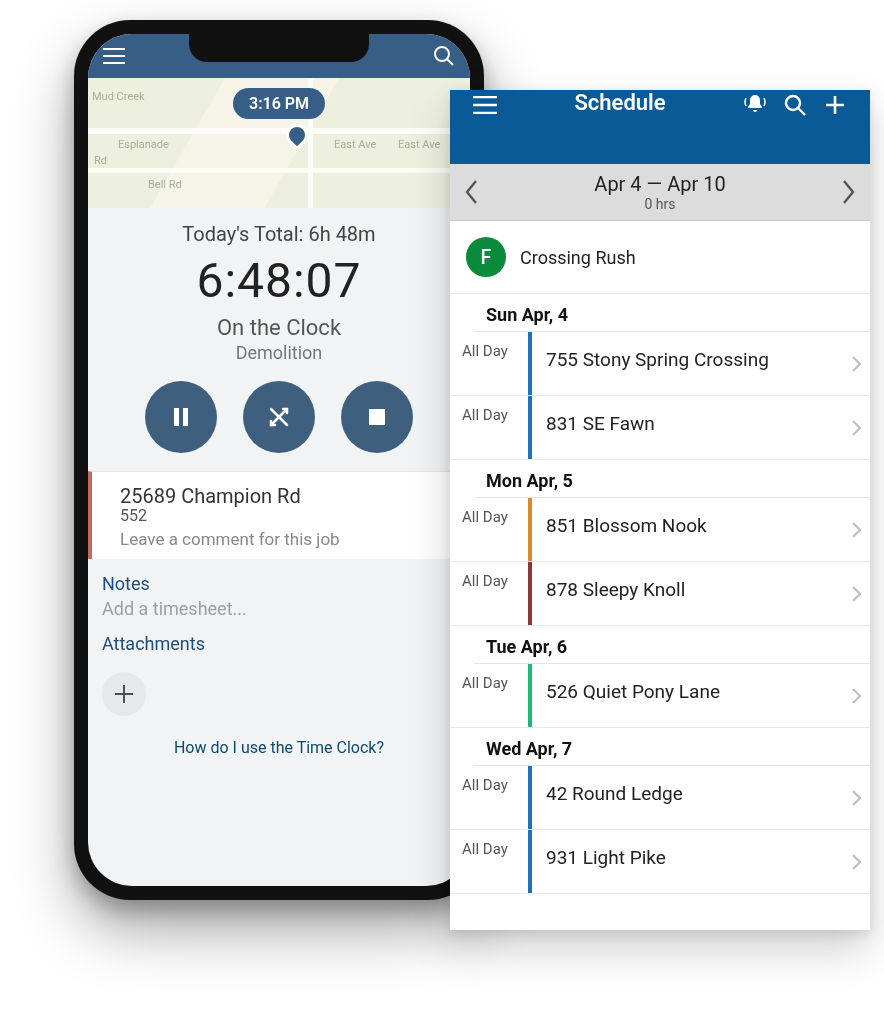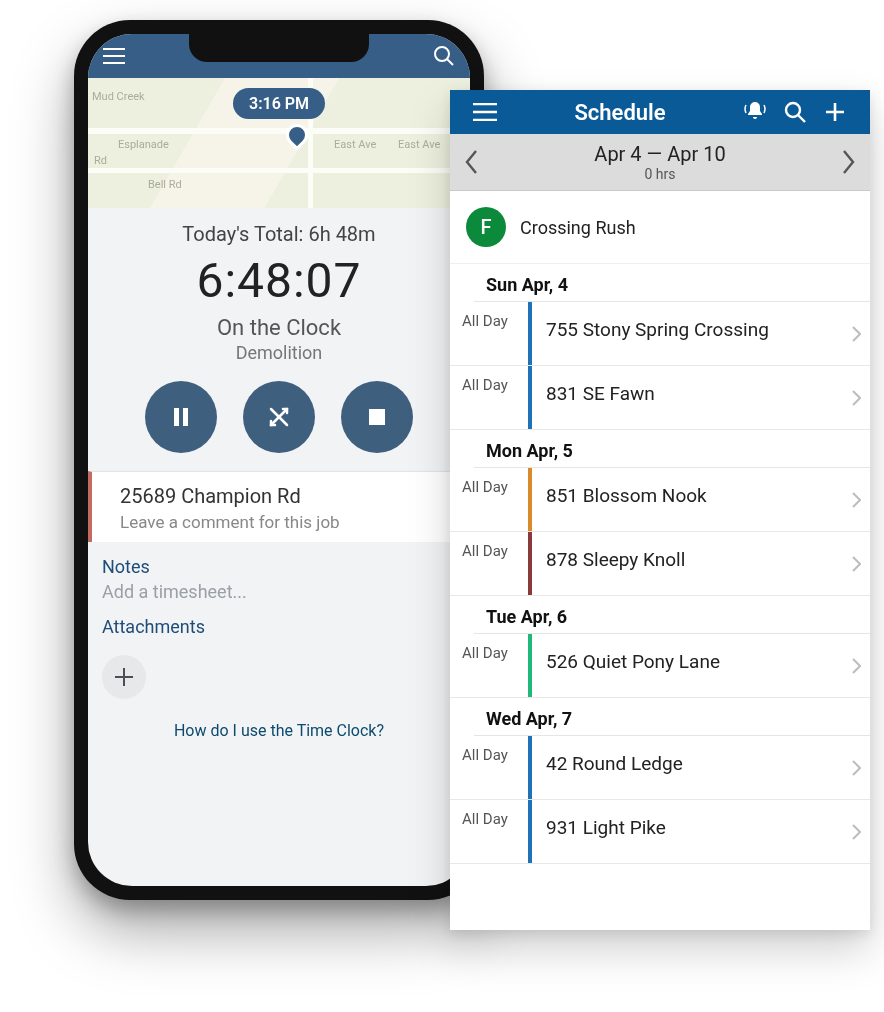--- a/index.html
+++ b/index.html
@@ -137,24 +137,24 @@
     top: 90px;
     width: 420px;
     height: 840px;
     background:#fff;
     box-shadow: 0 20px 40px rgba(0,0,0,.18), 0 4px 12px rgba(0,0,0,.10);
     overflow:hidden;
     font-size:18px;
     color:#222;
   }
   .s-header {
-    height:44px;
+    height:74px;
     background:#0a5a97;
     color:#fff;
-    display:flex; align-items:center; gap:10px;
+    display:flex; align-items:flex-start; gap:10px;
     padding:0 20px;
   }
   .s-header .title { flex:1; text-align:center; font-size:22px; font-weight:600; }
   .s-header .icn { width:30px; height:30px; display:flex; align-items:center; justify-content:center; }
 
   .s-range {
     background:#dcdcdc;
     display:flex; align-items:center; justify-content:space-between;
     padding:8px 14px;
     border-bottom:1px solid #c9c9c9;
@@ -256,20 +256,21 @@
       </div>
       <div class="p-btn">
         <svg width="24" height="24" viewBox="0 0 24 24">
             <rect x="4" y="4" width="16" height="16" fill="#fff"></rect>
           </svg>
       </div>
     </div>
 
     <div class="p-jobcard">
       <div class="addr">25689 Champion Rd</div>
+      <div class="num">552</div>
       <div class="comment">Leave a comment for this job</div>
     </div>
 
     <div class="p-section">
       <div class="hdr">Notes</div>
       <div class="sub">Add a timesheet...</div>
     </div>
 
     <div class="p-section" style="padding-top:8px;">
       <div class="hdr">Attachments</div>

